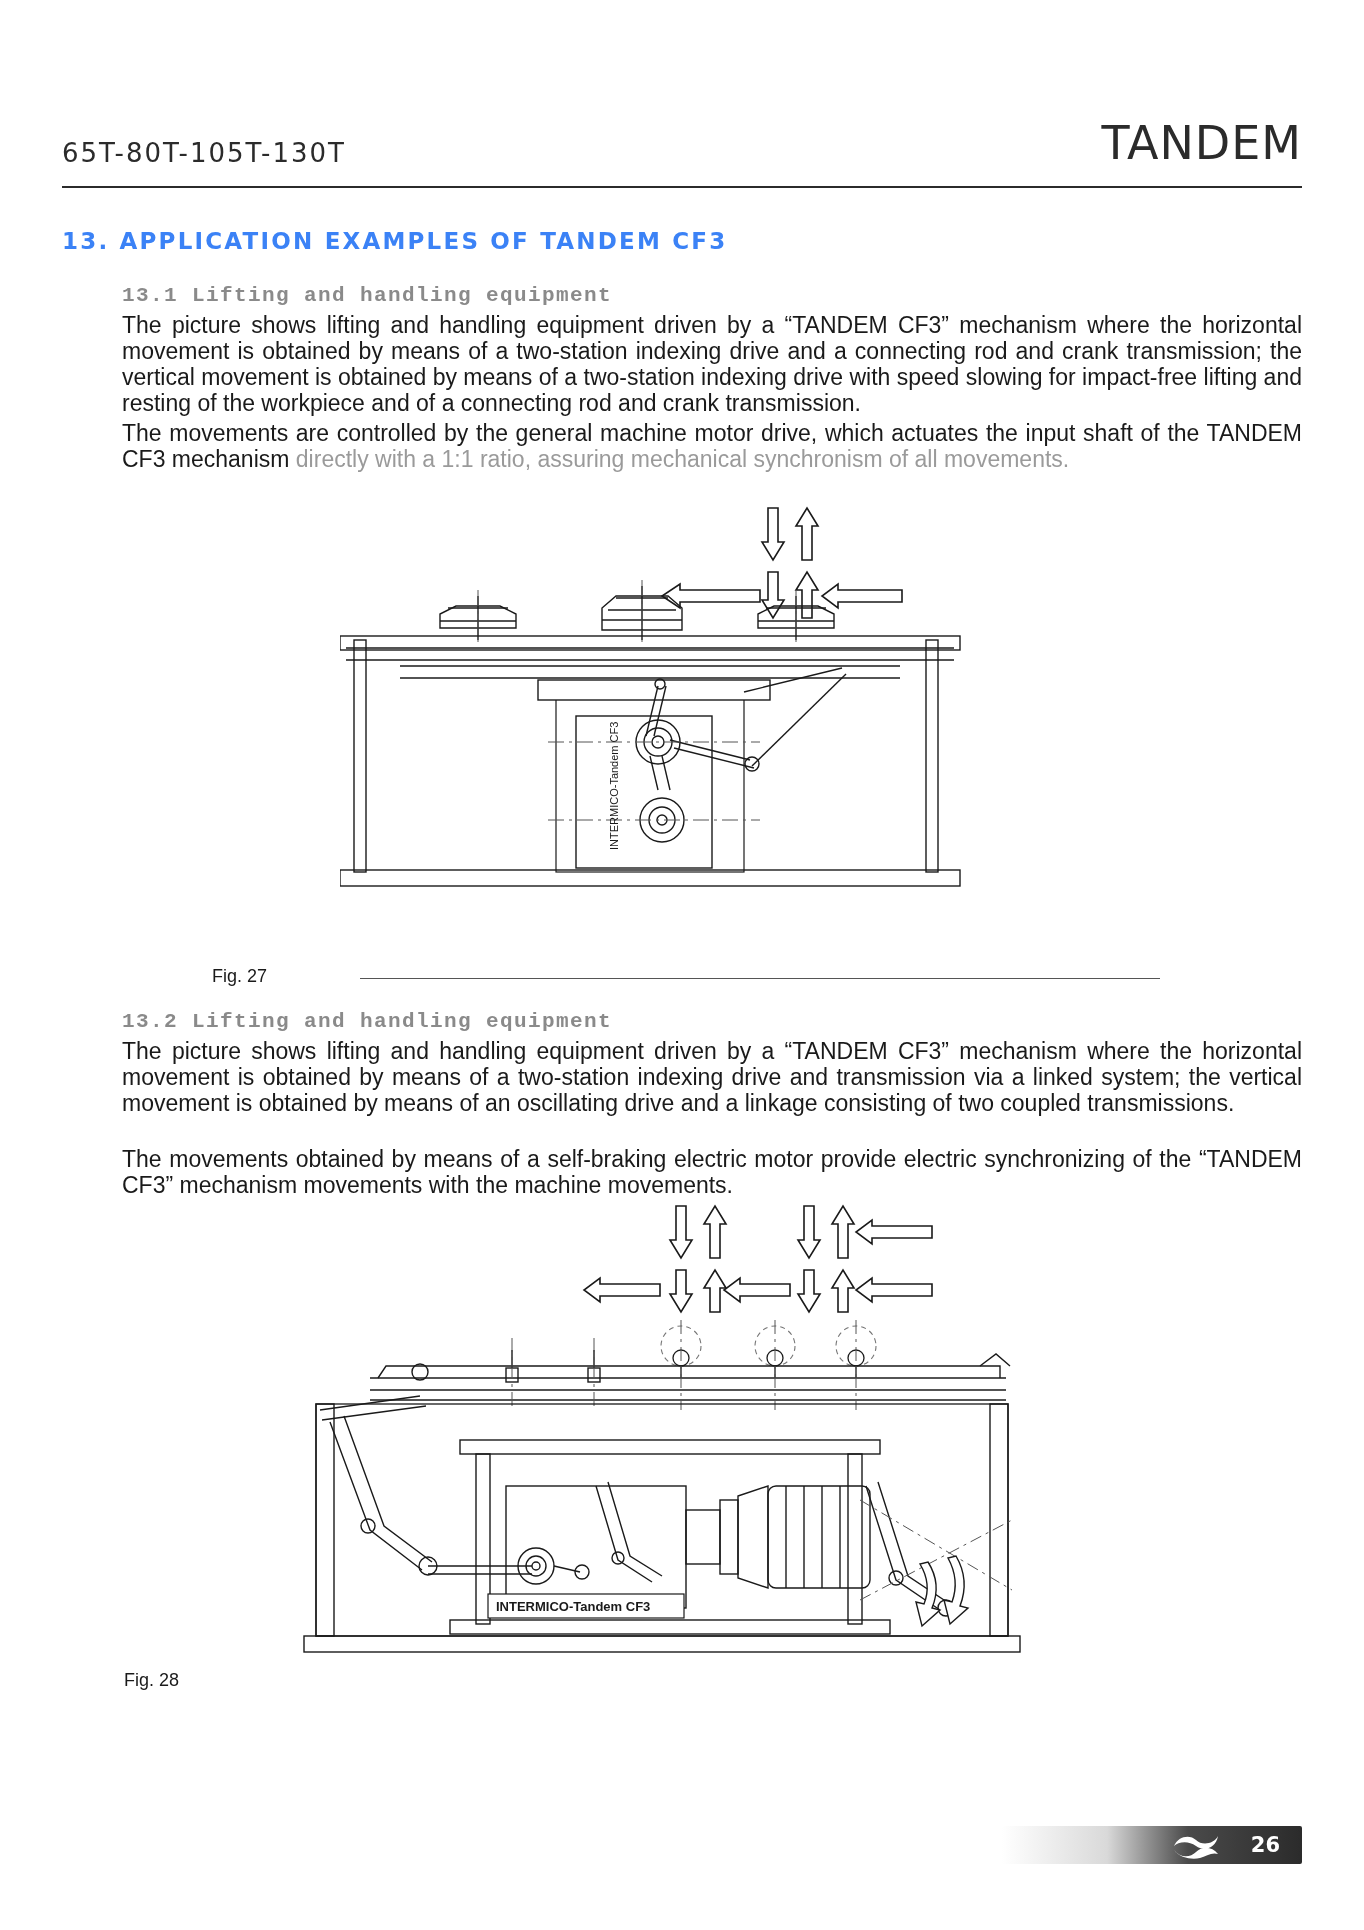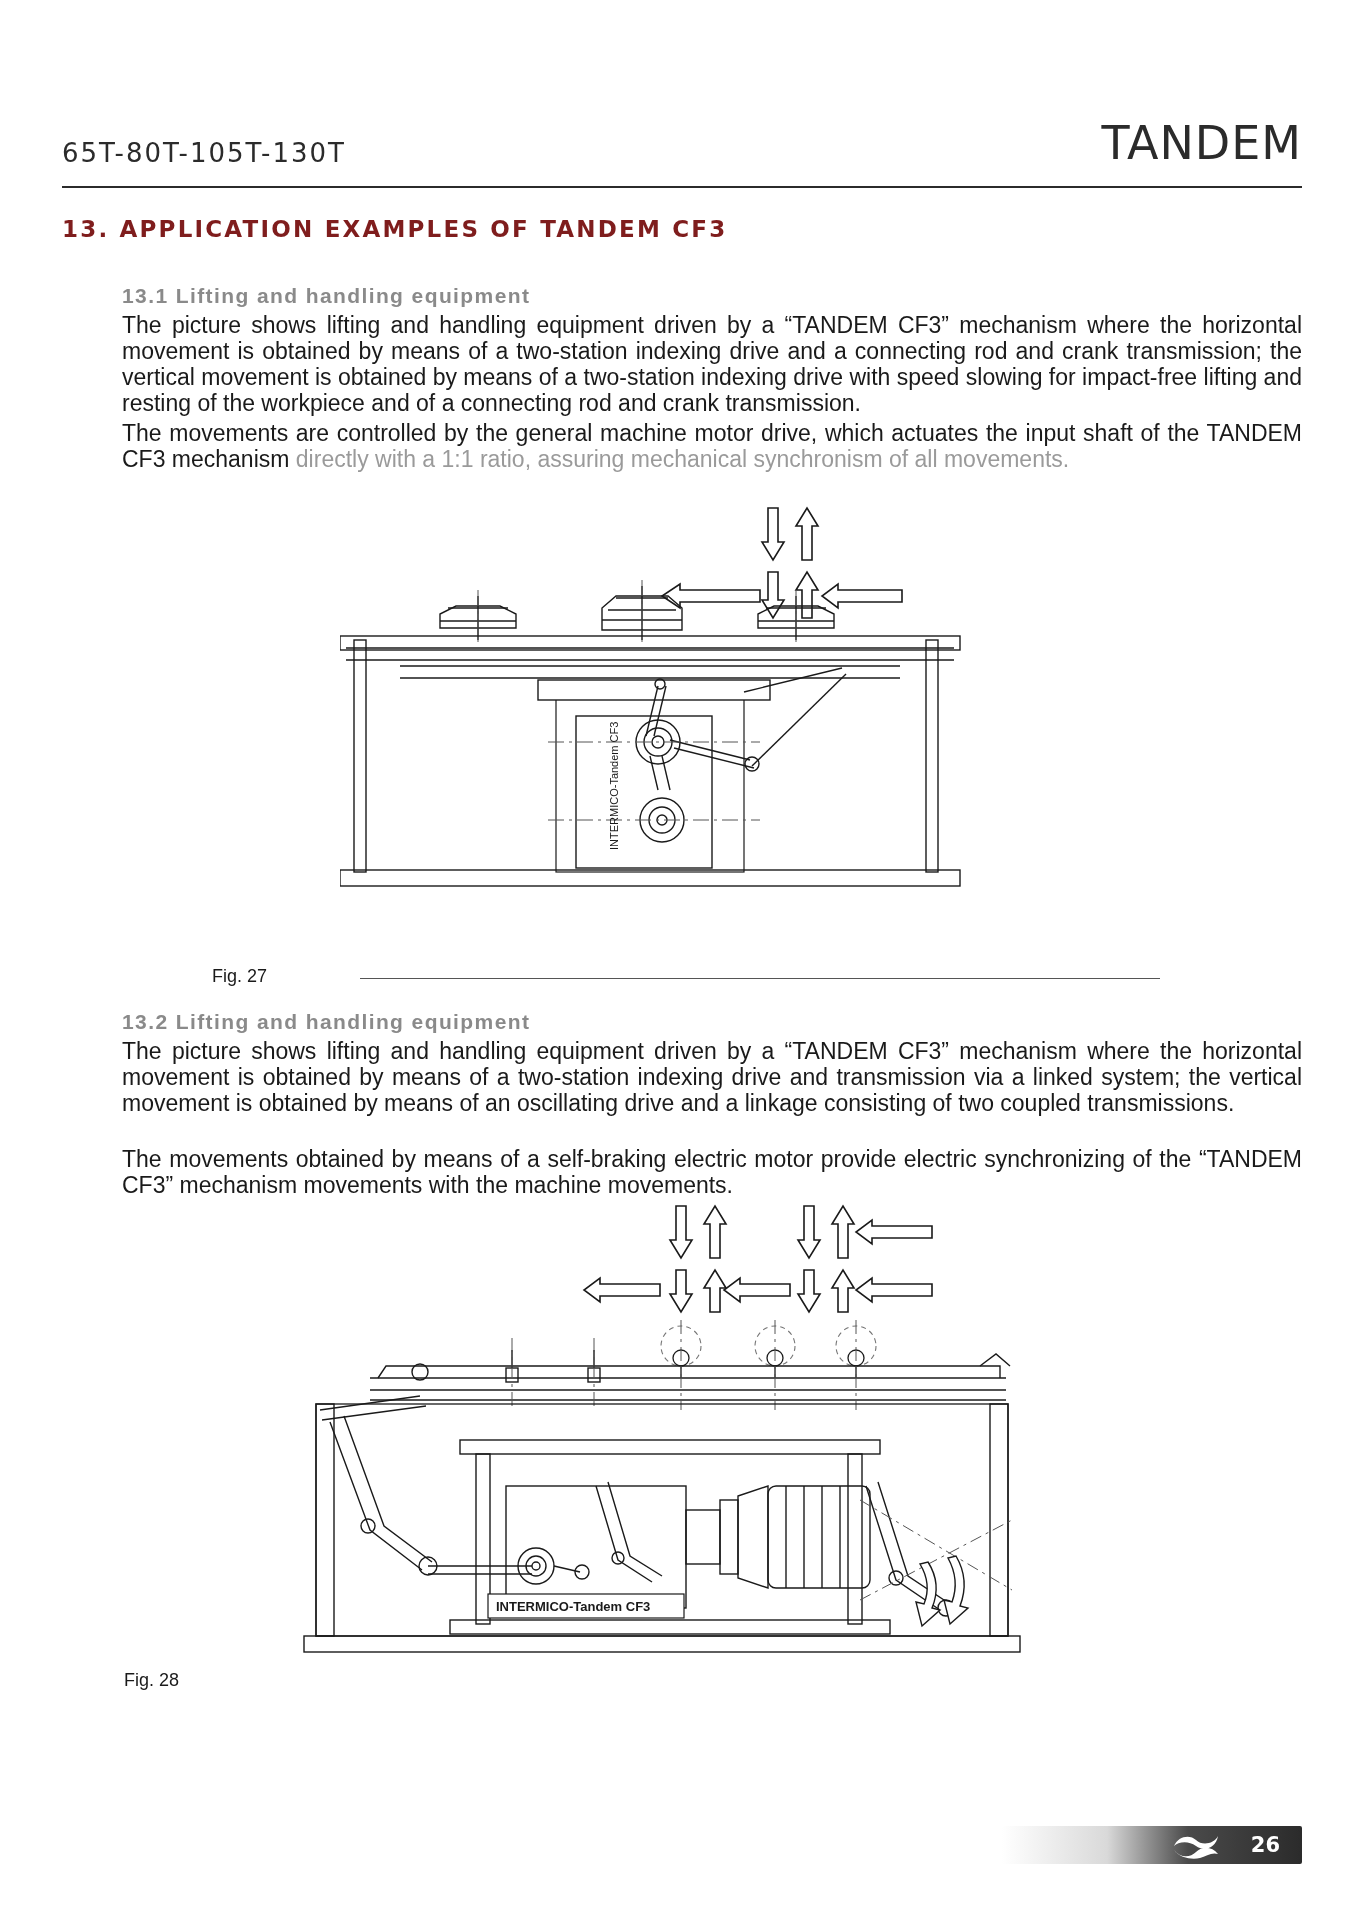--- a/index.html
+++ b/index.html
@@ -56,36 +56,36 @@
     top: 186px;
     width: 1240px;
     height: 2px;
     background: #2b2b2b;
   }
 
   
   .section-title {
     position: absolute;
     left: 62px;
-    top: 216px;
+    top: 228px;
     font-size: 23px;
     font-weight: bold;
     letter-spacing: 2.2px;
-    color: #7f1d1d;
+    color: #3b82f6;
     font-family: "DejaVu Sans", sans-serif;
   }
 
   
   .sub-title {
     position: absolute;
     font-size: 21px;
     font-weight: bold;
     letter-spacing: 1.4px;
     color: #8a8a8a;
-    font-family: Liberation Sans, sans-serif;
+    font-family: Liberation Mono, monospace;
   }
   .para {
     position: absolute;
     font-size: 23px;
     line-height: 26px;
     color: #1a1a1a;
     text-align: justify;
   }
   .para.grey-tail .tail { color: #9a9a9a; }
 

